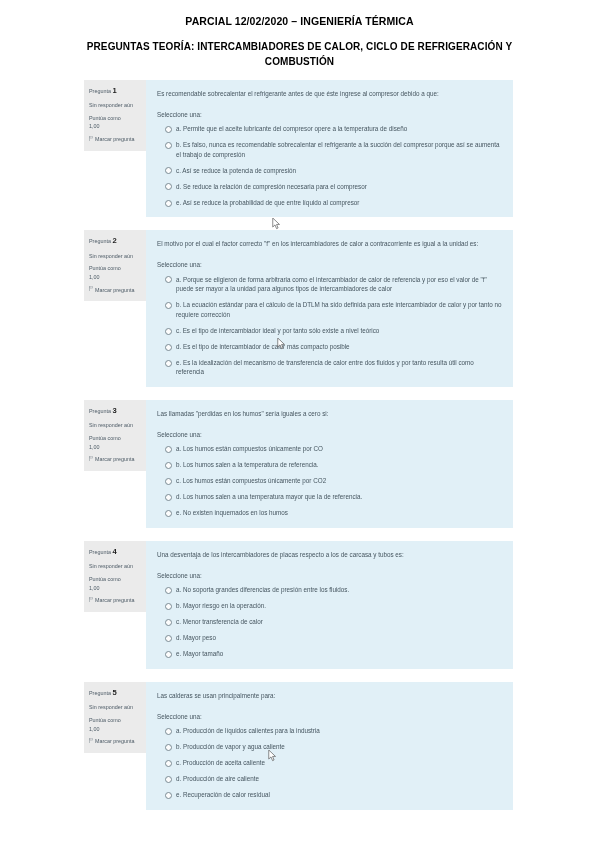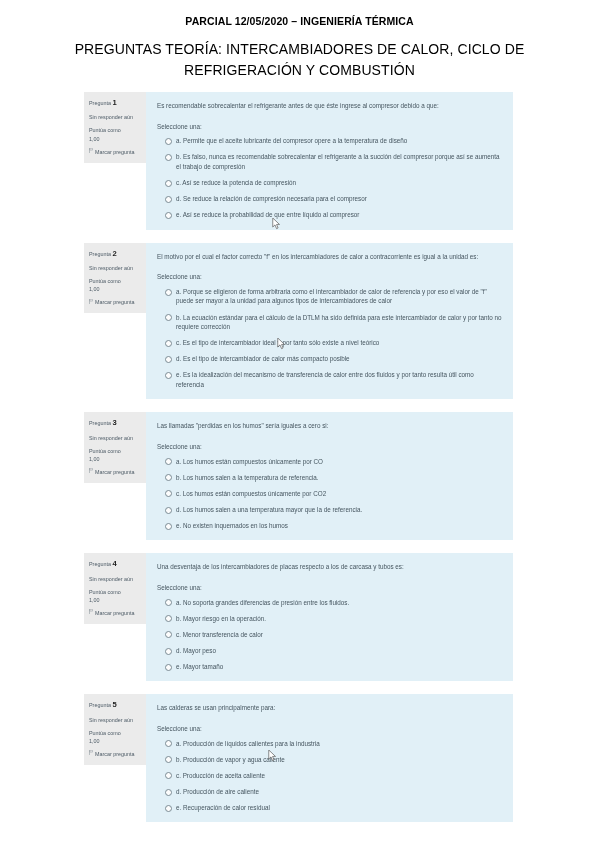--- a/index.html
+++ b/index.html
@@ -23,22 +23,22 @@
   }
   .doc-title-main {
     font-size: 10.5px;
     font-weight: bold;
     color: #000000;
     letter-spacing: 0.1px;
     line-height: 1.5;
     margin-bottom: 9px;
   }
   .doc-title-sub {
-    font-size: 14px;
-    font-weight: normal;
+    font-size: 10px;
+    font-weight: bold;
     color: #000000;
     letter-spacing: 0.1px;
     line-height: 1.55;
   }
 
   
   .quiz-area {
     padding: 10px 0 0 0;
   }
   .question-block {
@@ -128,21 +128,21 @@
     position: absolute;
     width: 9px;
     height: 12px;
     pointer-events: none;
   }
 </style>
 </head>
 <body>
 
 <div class="doc-header">
-  <div class="doc-title-main">PARCIAL 12/05/2020 – INGENIERÍA TÉRMICA</div>
+  <div class="doc-title-main">PARCIAL 12/02/2020 – INGENIERÍA TÉRMICA</div>
   <div class="doc-title-sub">PREGUNTAS TEORÍA: INTERCAMBIADORES DE CALOR, CICLO DE REFRIGERACIÓN Y COMBUSTIÓN</div>
 </div>
 
 <div class="quiz-area" id="quiz-area">
     <div class="question-block">
       <div class="q-info">
         <div class="q-info-row"><span>Pregunta</span><span class="q-label-num">1</span></div>
         <div class="q-info-row">Sin responder aún</div>
         <div class="q-info-row">
           <div>Puntúa como</div>

